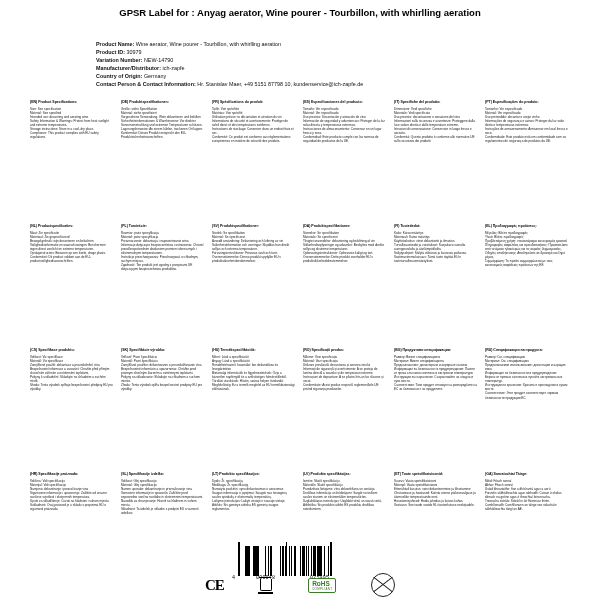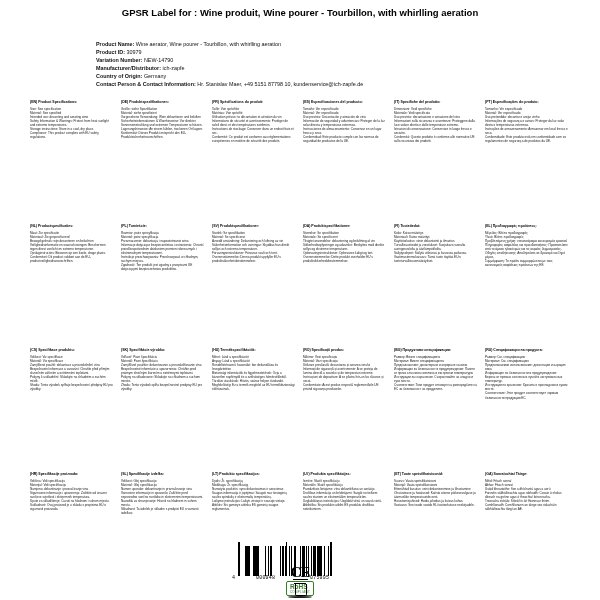--- a/index.html
+++ b/index.html
@@ -120,22 +120,21 @@
   .barcode .nums span.n1 { position: absolute; left: 18px; top: -1px; }
   .barcode .nums span.n2 { position: absolute; left: 72px; top: -1px; }
   .marks {
     position: absolute;
     left: 205px;
     top: 572px;
     width: 190px;
     height: 26px;
     display: flex;
     align-items: center;
-    justify-content: flex-end;
-    flex-direction: column;
+    justify-content: space-between;
   }
   .mark-ce {
     font-size: 15px;
     font-weight: bold;
     letter-spacing: -1px;
     color: #000;
     font-family: "Liberation Serif", serif;
   }
   .mark-wee {
     width: 15px;
@@ -208,21 +207,21 @@
     background: #222;
     transform: rotate(38deg);
   }
 </style>
 </head>
 <body>
 
 <div class="page">
   <div class="sheet">
 
-    <div class="title">GPSR Label for : Wine produit, Wine pourer - Tourbillon, with whirlling aeration</div>
+    <div class="title">GPSR Label for : Anyag aerator, Wine pourer - Tourbillon, with whirlling aeration</div>
 
     <div class="meta">
       <div class="row"><span class="lbl">Product Name:</span> <span>Wine aerator, Wine pourer - Tourbillon, with whirlling aeration</span></div>
       <div class="row"><span class="lbl">Product ID:</span> <span>30979</span></div>
       <div class="row"><span class="lbl">Variation Number:</span> <span>NEW-14790</span></div>
       <div class="row"><span class="lbl">Manufacturer/Distributor:</span> <span>ich-zapfe</span></div>
       <div class="row"><span class="lbl">Country of Origin:</span> <span>Germany</span></div>
       <div class="row"><span class="lbl">Contact Person &amp; Contact Information:</span> <span>Hr. Stanislav Maer, +49 5151 87798 10, kundenservice@ich-zapfe.de</span></div>
     </div>
 

